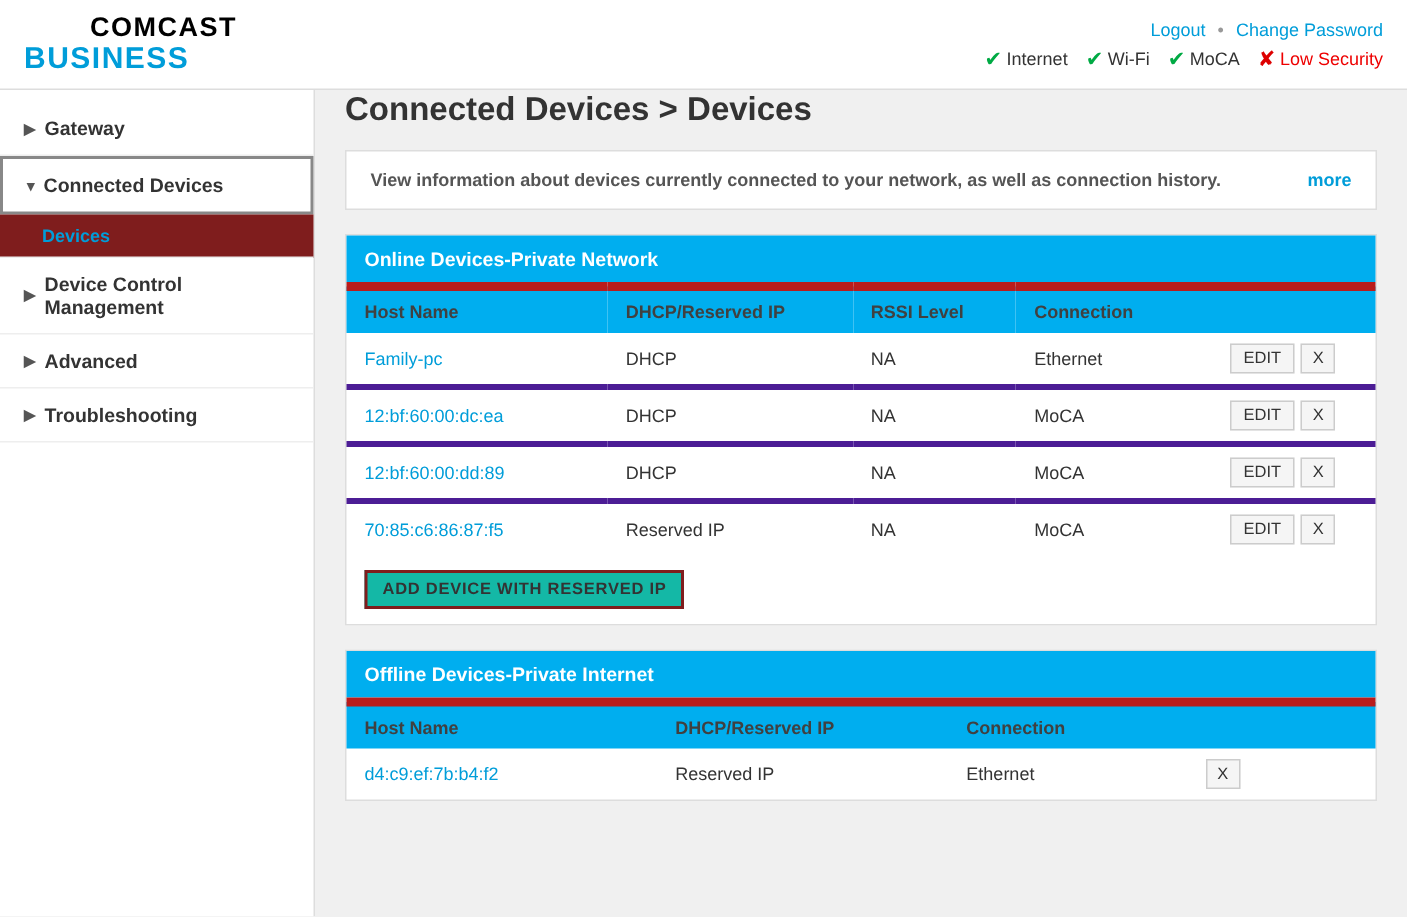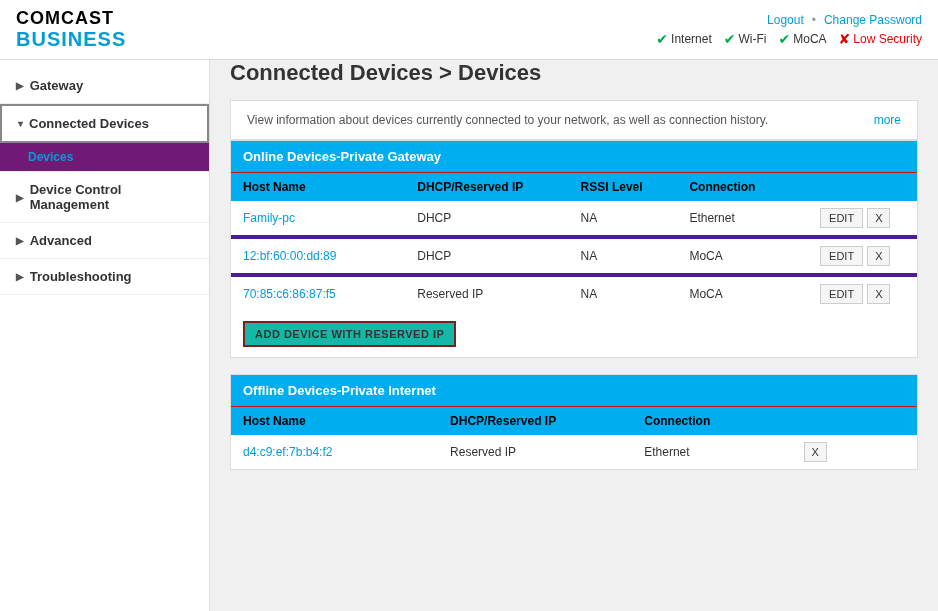--- a/index.html
+++ b/index.html
@@ -9,21 +9,21 @@
     #header {
       background: #fff;
       border-bottom: 1px solid #ddd;
       padding: 8px 16px;
       display: flex;
       justify-content: space-between;
       align-items: center;
       height: 60px;
     }
     #logo { display: flex; flex-direction: column; line-height: 1.1; }
-    .logo-comcast { font-size: 18px; font-weight: bold; color: #000; letter-spacing: 1px; }
+    .logo-comcast { font-size: 18px; font-weight: bold; color: #000; letter-spacing: 1px; margin-left: 44px; }
     .logo-business { font-size: 20px; font-weight: bold; color: #009DD9; letter-spacing: 1px; }
     #header-right { display: flex; flex-direction: column; align-items: flex-end; gap: 4px; margin-left: 11px; }
     #header-links { display: flex; gap: 8px; font-size: 12px; }
     #header-links a { color: #009DD9; text-decoration: none; }
     #header-links span { color: #999; }
     #status-bar { display: flex; align-items: center; gap: 12px; font-size: 12px; }
     .status-item { display: flex; align-items: center; gap: 3px; }
     .status-warn { color: #e00; }
     .check-icon { color: #00aa44; font-size: 14px; }
     .x-icon-red { color: #dd0000; font-size: 14px; }
@@ -55,21 +55,21 @@
       color: #333;
       background: #fff;
     }
     .sidebar-item .arrow { font-size: 10px; color: #555; }
     .sidebar-sub-item {
       padding: 7px 16px 7px 28px;
       font-size: 12px;
       cursor: pointer;
       color: #009DD9;
       border-bottom: 1px solid #eee;
-      background: #701a75;
+      background: #7f1d1d;
     }
     .sidebar-sub-item.active-sub { font-weight: bold; color: #009DD9; }
 
     
     #main {
       flex: 1;
       padding: 0 20px;
       background: #f0f0f0;
     }
     #page-title {
@@ -77,23 +77,25 @@
       font-weight: bold;
       color: #333;
       margin-bottom: 14px;
     }
 
     
     .info-box {
       background: #fff;
       border: 1px solid #ddd;
       padding: 12px 16px;
+      margin-bottom: 16px;
       display: flex;
       justify-content: space-between;
       align-items: flex-start;
+      font-weight: bold;
     }
     .info-box p { font-size: 12px; color: #555; max-width: 680px; }
     .info-box a { color: #009DD9; text-decoration: none; font-size: 12px; }
 
     
     .device-section {
       background: #fff;
       border: 1px solid #ddd;
       margin-bottom: 16px;
     }
@@ -103,26 +105,26 @@
       font-weight: bold;
       font-size: 13px;
       padding: 8px 12px;
     }
     .device-table {
       width: 100%;
       border-collapse: collapse;
     }
     .device-table th {
       background: #00AEEF;
-      color: #000000;
+      color: #404040;
       font-weight: bold;
       font-size: 12px;
       padding: 7px 12px;
       text-align: left;
-      border-top: 1px solid #b91c1c;
+      border-top: 6px solid #b91c1c;
     }
     .device-table td {
       padding: 7px 12px;
       font-size: 12px;
       border-bottom: 4px solid #4c1d95;
       color: #333;
     }
     .device-table tr:last-child td { border-bottom: none; }
     .device-table a { color: #009DD9; text-decoration: none; }
     .btn-edit {
@@ -226,21 +228,21 @@
 
   <div id="main">
     <div id="page-title">Connected Devices &gt; Devices</div>
 
     <div class="info-box">
       <p>View information about devices currently connected to your network, as well as connection history.</p>
       <a href="#">more</a>
     </div>
 
     <div class="device-section">
-      <div class="device-section-header">Online Devices-Private Gateway</div>
+      <div class="device-section-header">Online Devices-Private Network</div>
       <table class="device-table">
         <thead>
           <tr>
             <th class="col-hostname">Host Name</th>
             <th class="col-dhcp">DHCP/Reserved IP</th>
             <th class="col-rssi">RSSI Level</th>
             <th class="col-conn">Connection</th>
             <th class="col-actions"></th>
           </tr>
         </thead>
@@ -251,20 +253,32 @@
       <td>NA</td>
       <td>Ethernet</td>
       <td>
         <div class="btn-actions">
           <button class="btn-edit">EDIT</button>
           <button class="btn-x">X</button>
         </div>
       </td>
     </tr>
             <tr>
+      <td><a href="#">12:bf:60:00:dc:ea</a></td>
+      <td>DHCP</td>
+      <td>NA</td>
+      <td>MoCA</td>
+      <td>
+        <div class="btn-actions">
+          <button class="btn-edit">EDIT</button>
+          <button class="btn-x">X</button>
+        </div>
+      </td>
+    </tr>
+            <tr>
       <td><a href="#">12:bf:60:00:dd:89</a></td>
       <td>DHCP</td>
       <td>NA</td>
       <td>MoCA</td>
       <td>
         <div class="btn-actions">
           <button class="btn-edit">EDIT</button>
           <button class="btn-x">X</button>
         </div>
       </td>

